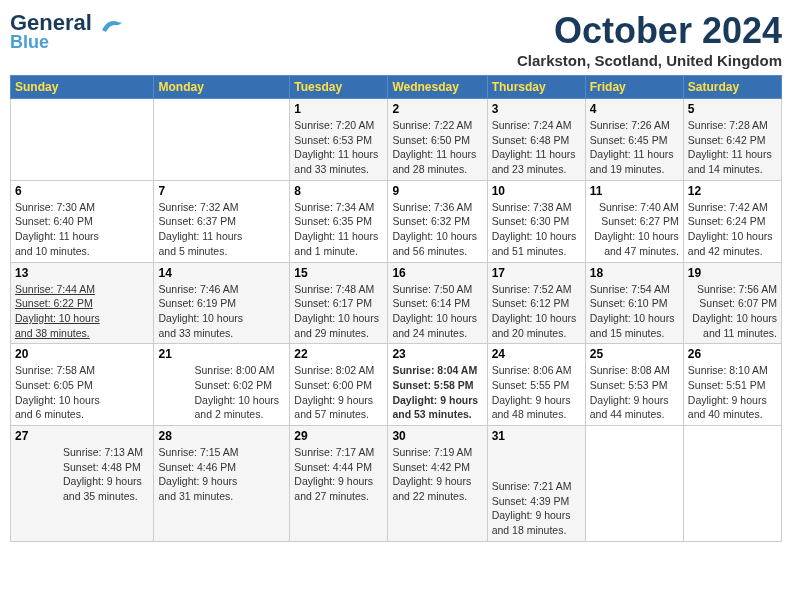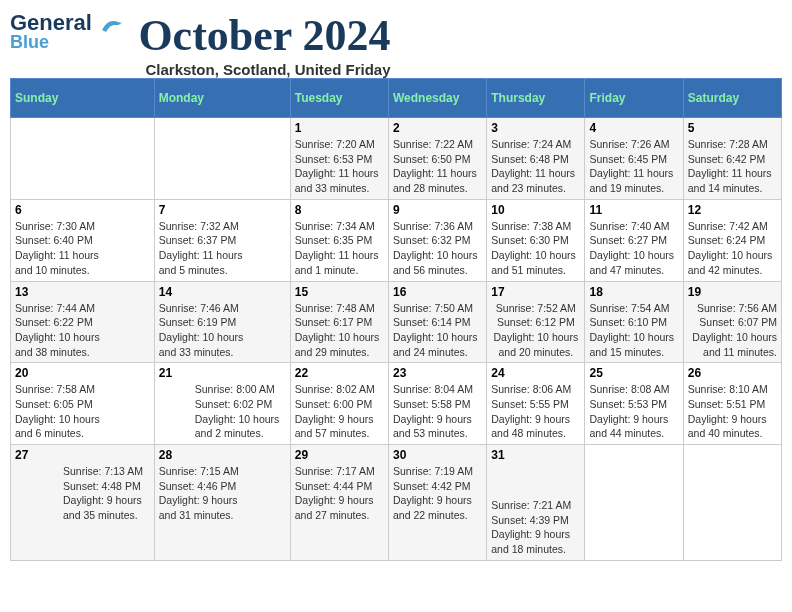--- a/index.html
+++ b/index.html
@@ -5,53 +5,53 @@
     * { box-sizing: border-box; margin: 0; padding: 0; }
     body {
       font-family: Arial, sans-serif;
       background: #fff;
       width: 792px;
       min-height: 612px;
       padding: 10px;
     }
     .header {
       display: flex;
+      justify-content: space-between;
       align-items: flex-start;
-      gap: 12px;
+      margin-bottom: 6px;
     }
     .logo {
       display: flex;
       flex-direction: column;
       align-items: flex-start;
     }
     .title-block { text-align: right; }
     .month-title {
-      font-size: 44px;
+      font-size: 36px;
       font-weight: bold;
       color: #1a3a5c;
-      font-family: Liberation Serif, serif;
     }
     .location {
       font-size: 15px;
       color: #333;
       font-weight: bold;
     }
     table {
       width: 100%;
       border-collapse: collapse;
       font-size: 11px;
     }
     thead tr {
       background-color: #3670b2;
     }
     thead th {
-      color: #86efac;
+      color: #fde047;
       font-size: 12px;
       font-weight: bold;
-      padding: 12px 4px;
+      padding: 4px 4px;
       text-align: left;
       border: 1px solid #5588cc;
     }
     tbody tr {
       vertical-align: top;
     }
     tbody td {
       border: 1px solid #ccc;
       padding: 3px 4px;
       min-height: 70px;
@@ -86,21 +86,21 @@
         <span style="color:#1a3a5c;font-size:22px;font-weight:bold;">General</span>
         <svg width="28" height="20" viewBox="0 0 28 20" style="vertical-align:middle;margin-left:2px;">
           <path d="M4 14 Q10 2 20 6 Q24 8 26 4 Q22 10 18 9 Q12 8 8 16 Z" fill="#4a9fd4"></path>
         </svg>
       </div>
     </div>
     <div style="color:#4a9fd4;font-size:18px;font-weight:bold;margin-top:-4px;">Blue</div>
   </div>
   <div class="title-block">
     <div class="month-title">October 2024</div>
-    <div class="location">Clarkston, Scotland, United Friday</div>
+    <div class="location">Clarkston, Scotland, United Kingdom</div>
   </div>
 </div>
 
 <table>
   <thead>
     <tr>
     <th>Sunday</th>
         <th>Monday</th>
         <th>Tuesday</th>
         <th>Wednesday</th>
@@ -180,37 +180,37 @@
         </td>
         <td>
           <span class="day-num">10</span>
           <div class="day-info" style="white-space: pre-line;">Sunrise: 7:38 AM
 Sunset: 6:30 PM
 Daylight: 10 hours
 and 51 minutes.</div>
         </td>
         <td>
           <span class="day-num">11</span>
-          <div class="day-info" style="white-space: pre-line;">Sunrise: 7:40 AM
+          <div class="day-info" style="white-space: pre-line; text-align: right;">Sunrise: 7:40 AM
 Sunset: 6:27 PM
 Daylight: 10 hours
 and 47 minutes.</div>
         </td>
         <td>
           <span class="day-num">12</span>
           <div class="day-info" style="white-space: pre-line;">Sunrise: 7:42 AM
 Sunset: 6:24 PM
 Daylight: 10 hours
 and 42 minutes.</div>
         </td>
       </tr>
       <tr>
         <td>
           <span class="day-num">13</span>
-          <div class="day-info" style="white-space: pre-line;">Sunrise: 7:44 AM
+          <div class="day-info" style="white-space: pre-line; text-decoration: underline;">Sunrise: 7:44 AM
 Sunset: 6:22 PM
 Daylight: 10 hours
 and 38 minutes.</div>
         </td>
         <td>
           <span class="day-num">14</span>
           <div class="day-info" style="white-space: pre-line;">Sunrise: 7:46 AM
 Sunset: 6:19 PM
 Daylight: 10 hours
 and 33 minutes.</div>
@@ -224,21 +224,21 @@
         </td>
         <td>
           <span class="day-num">16</span>
           <div class="day-info" style="white-space: pre-line;">Sunrise: 7:50 AM
 Sunset: 6:14 PM
 Daylight: 10 hours
 and 24 minutes.</div>
         </td>
         <td>
           <span class="day-num">17</span>
-          <div class="day-info" style="white-space: pre-line; text-align: center;">Sunrise: 7:52 AM
+          <div class="day-info" style="white-space: pre-line;">Sunrise: 7:52 AM
 Sunset: 6:12 PM
 Daylight: 10 hours
 and 20 minutes.</div>
         </td>
         <td>
           <span class="day-num">18</span>
           <div class="day-info" style="white-space: pre-line;">Sunrise: 7:54 AM
 Sunset: 6:10 PM
 Daylight: 10 hours
 and 15 minutes.</div>
@@ -268,21 +268,21 @@
         </td>
         <td>
           <span class="day-num">22</span>
           <div class="day-info" style="white-space: pre-line;">Sunrise: 8:02 AM
 Sunset: 6:00 PM
 Daylight: 9 hours
 and 57 minutes.</div>
         </td>
         <td>
           <span class="day-num">23</span>
-          <div class="day-info" style="white-space: pre-line;">Sunrise: 8:04 AM
+          <div class="day-info" style="white-space: pre-line; font-weight: bold;">Sunrise: 8:04 AM
 Sunset: 5:58 PM
 Daylight: 9 hours
 and 53 minutes.</div>
         </td>
         <td>
           <span class="day-num">24</span>
           <div class="day-info" style="white-space: pre-line;">Sunrise: 8:06 AM
 Sunset: 5:55 PM
 Daylight: 9 hours
 and 48 minutes.</div>

